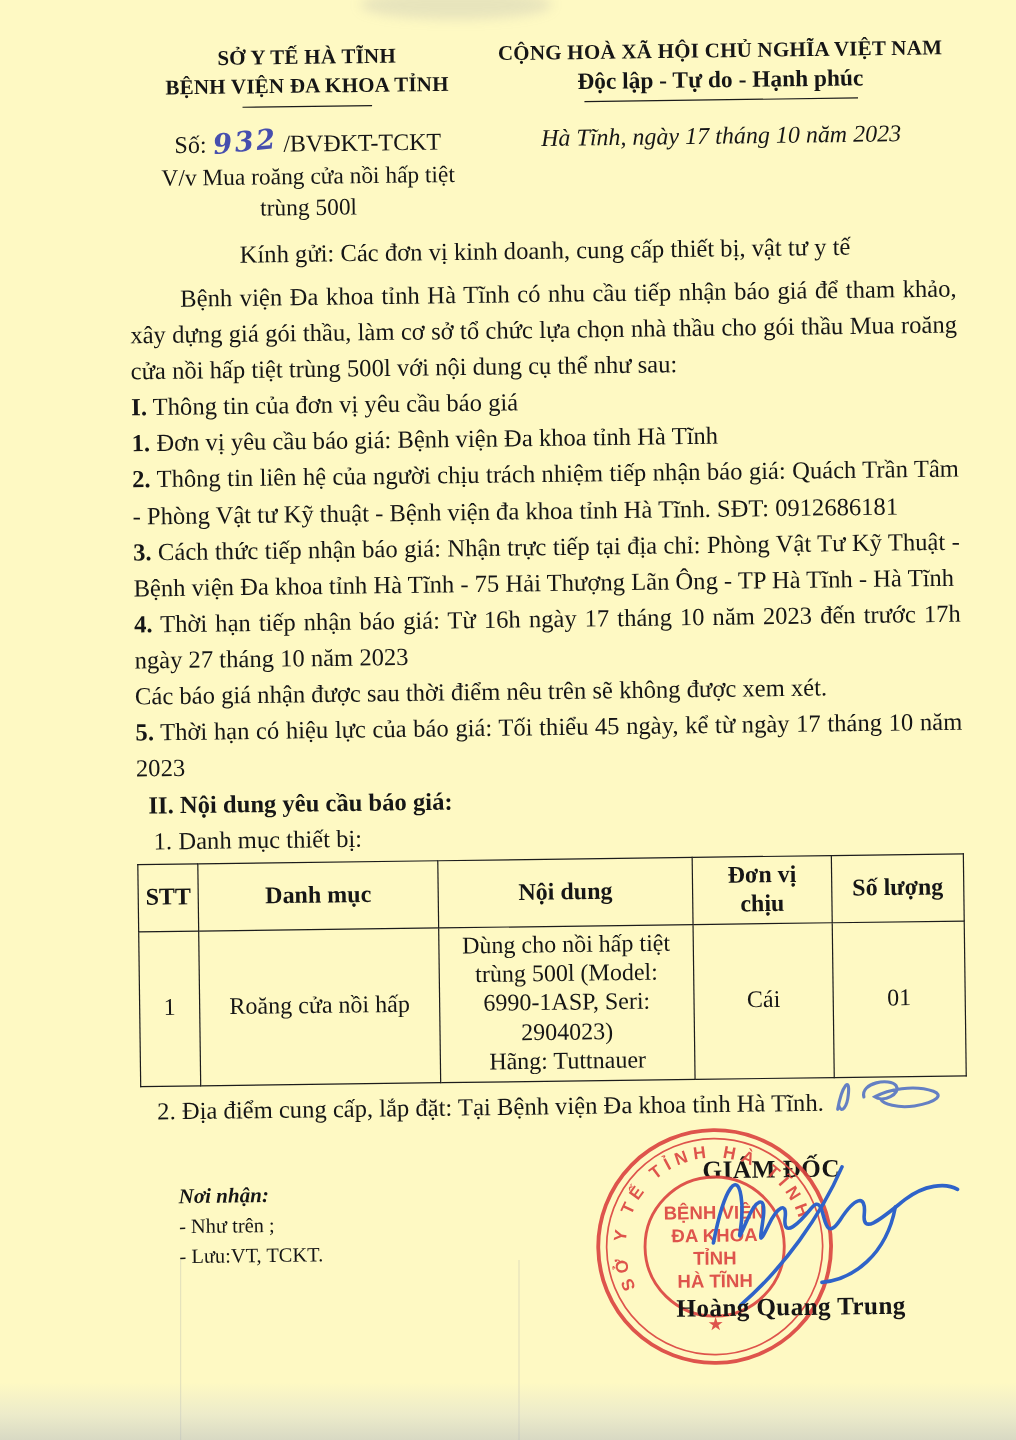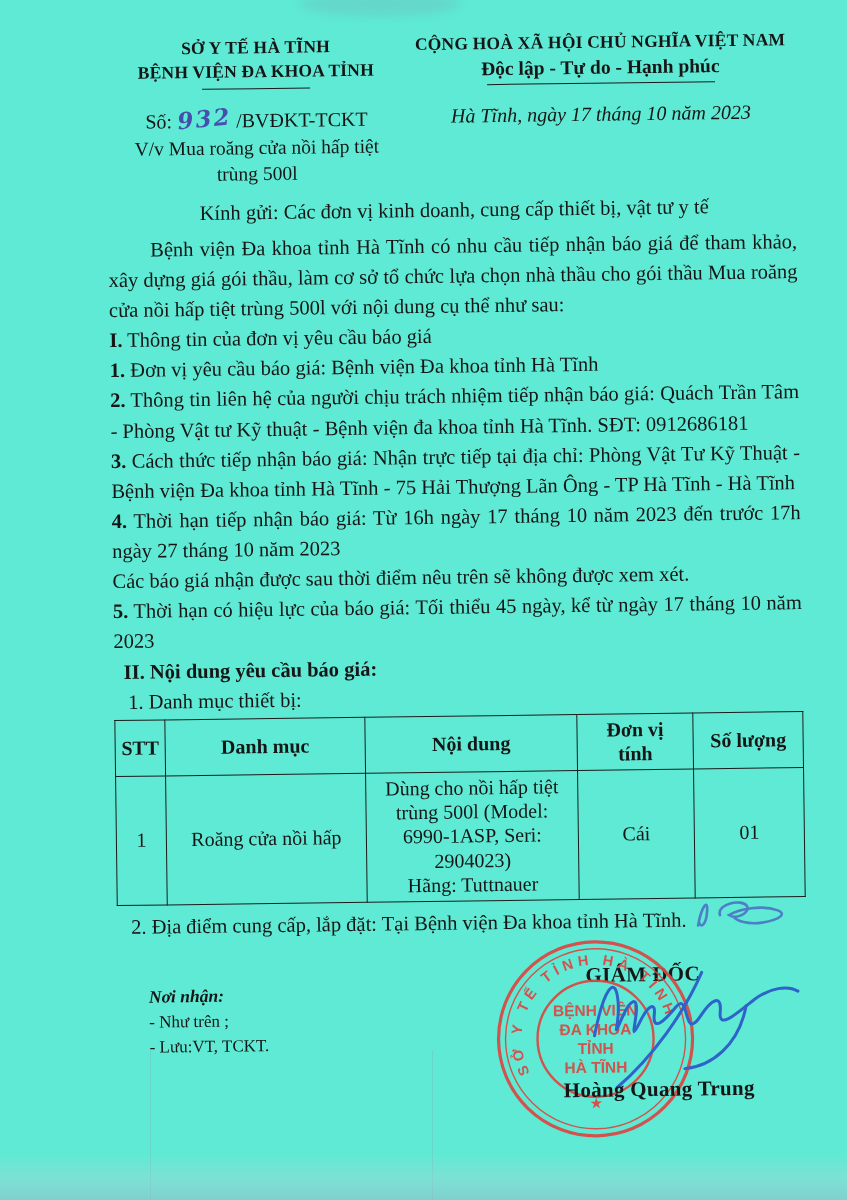--- a/index.html
+++ b/index.html
@@ -4,21 +4,21 @@
 <style>
   * { margin:0; padding:0; box-sizing:border-box; }
   html,body { width:847px; height:1200px; }
   body {
     font-family:"Liberation Serif","DejaVu Serif",serif;
     color:#161616;
     background:#ffffff;
     overflow:hidden;
     position:relative;
   }
-  .sheet { position:absolute; inset:0; background:#5eead4; overflow:hidden; }
+  .sheet { position:absolute; inset:0; background:#fef9c3; overflow:hidden; }
   .rotated {
     position:absolute; inset:0;
     transform:rotate(-0.75deg);
     transform-origin:50% 45%;
     padding:34px 46px 0 112px;
   }
 
   
   .doc-header { display:flex; width:100%; }
   .hdr-left  { width:300px; text-align:center; flex:none; }
@@ -150,21 +150,21 @@
             <col style="width:200px">
             <col style="width:212px">
             <col style="width:116px">
             <col>
           </colgroup>
         <thead>
           <tr>
             <th class="stt-h">STT</th>
             <th>Danh mục</th>
             <th>Nội dung</th>
-            <th class="unit-h"><span>Đơn vị tính</span></th>
+            <th class="unit-h"><span>Đơn vị chịu</span></th>
             <th>Số lượng</th>
           </tr>
         </thead>
         <tbody>
           <tr>
             <td>1</td>
             <td>Roăng cửa nồi hấp</td>
             <td class="content-cell">
               <span>Dùng cho nồi hấp tiệt trùng 500l (Model: 6990-1ASP, Seri: 2904023)</span>
               <span class="line2">Hãng: Tuttnauer</span>

